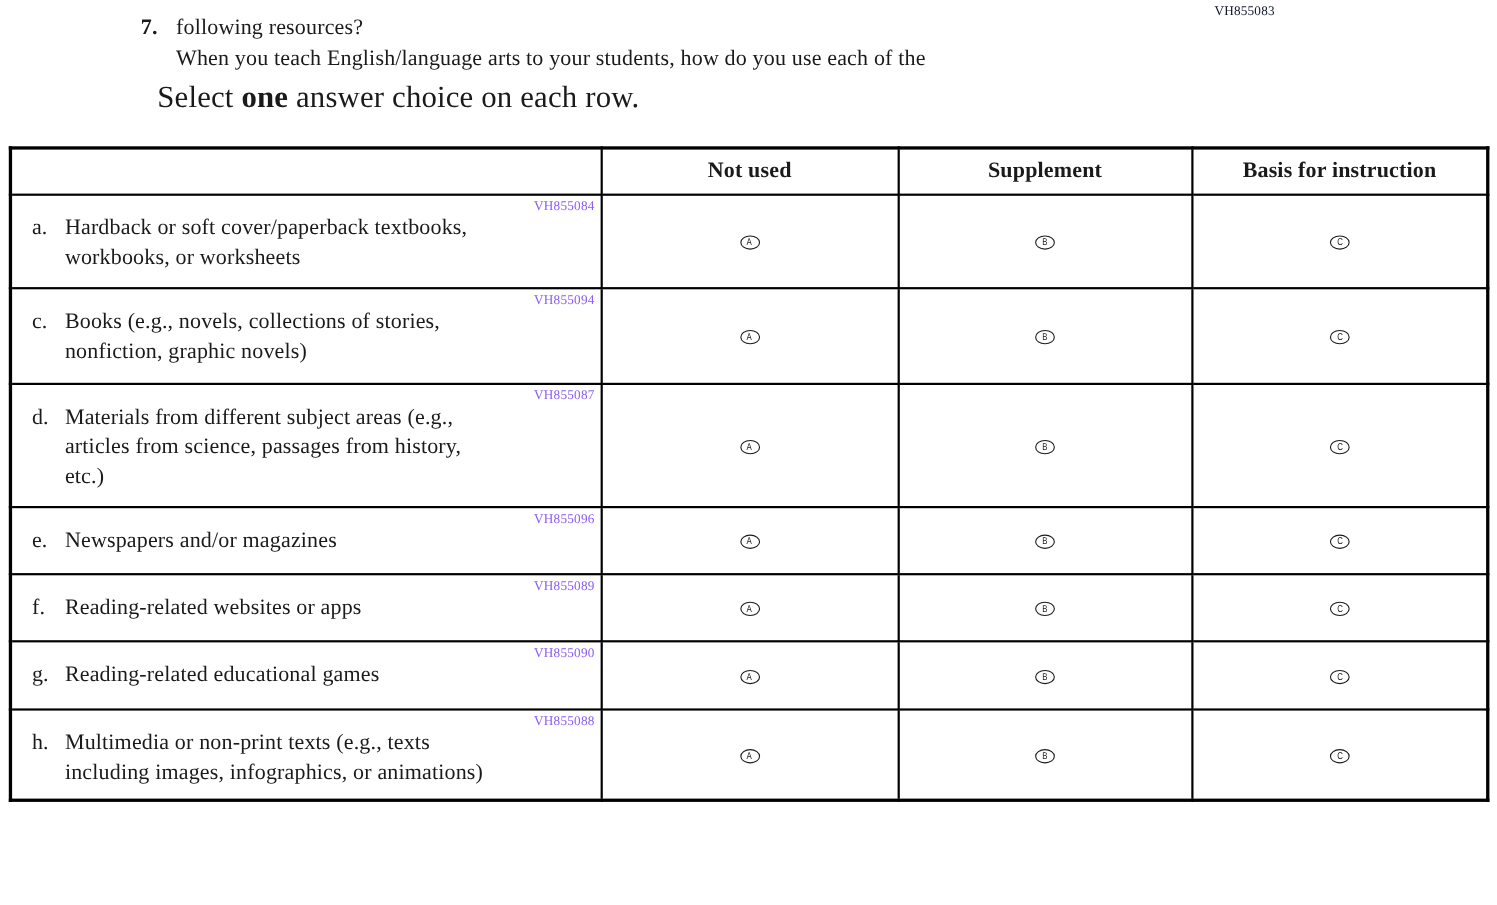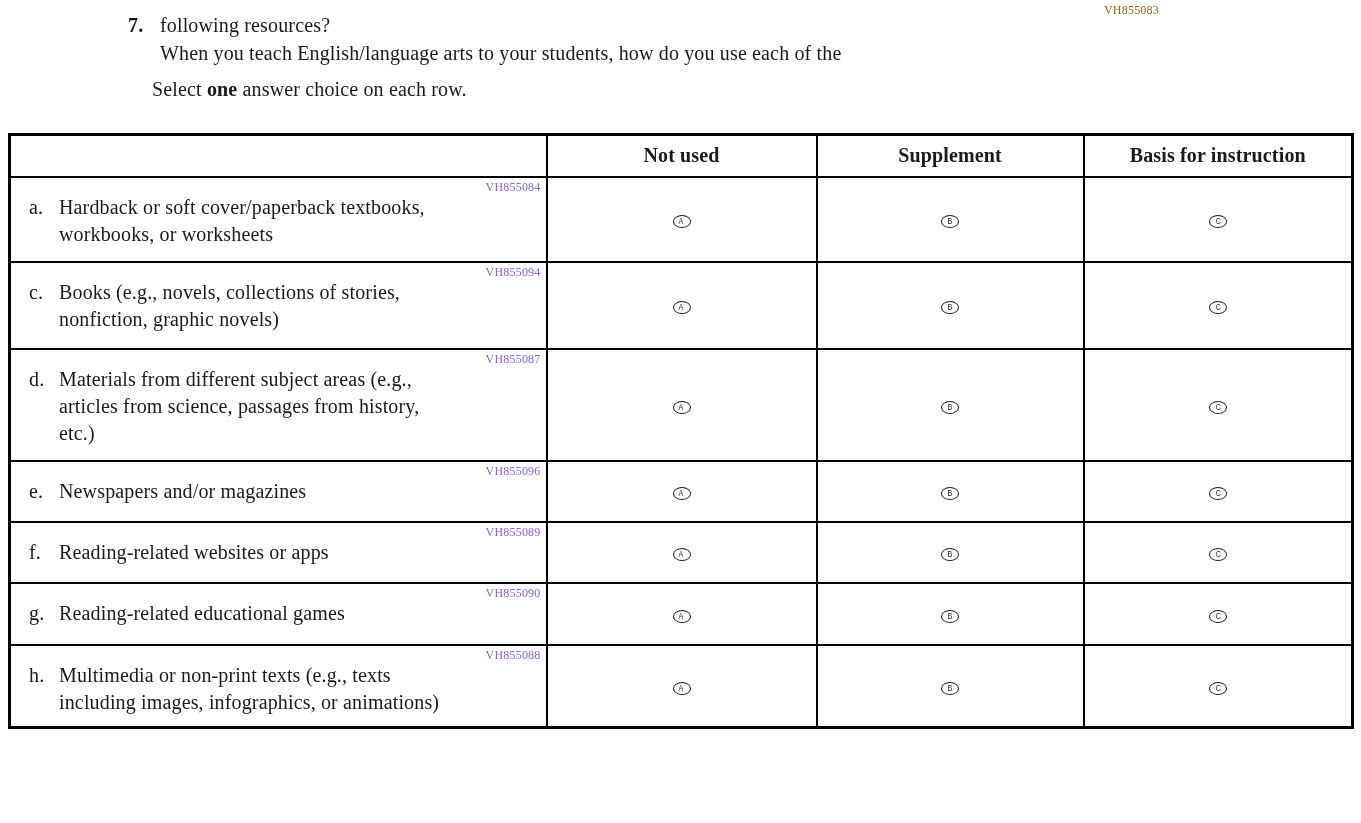--- a/index.html
+++ b/index.html
@@ -1,33 +1,33 @@
 <!DOCTYPE html>
 <html><head>
 <meta charset="utf-8">
 <style>
   * { margin:0; padding:0; box-sizing:border-box; }
   html,body { width:1361px; height:823px; background:#fff; overflow:hidden; }
   body { font-family:"Liberation Serif", serif; color:#1a1a1a; position:relative; }
 
   .doc-code {
     position:absolute; left:1104px; top:3px;
-    font-size:12px; letter-spacing:.2px; color:#a16207;
+    font-size:12px; letter-spacing:.2px; color:#0f172a;
   }
 
   .question {
     position:absolute; left:128px; top:11px; width:900px;
     font-size:20px; line-height:28px; letter-spacing:.15px;
   }
   .q-line { display:block; padding-left:32px; }
   .q-num { position:absolute; left:0; top:0; font-weight:bold; }
 
   .instruction {
-    position:absolute; left:152px; top:76px;
-    font-size:20px; line-height:26px; letter-spacing:.15px;
+    position:absolute; left:143px; top:76px;
+    font-size:28px; line-height:26px; letter-spacing:.15px;
   }
   .instruction b { font-weight:bold; }
 
   table.grid {
     position:absolute; left:8px; top:133px;
     width:1343px; border-collapse:collapse; table-layout:fixed;
     background:#fff;
   }
   table.grid, table.grid th, table.grid td { border:2px solid #000; }
   table.grid { border-width:3px;border-radius:21px; }

